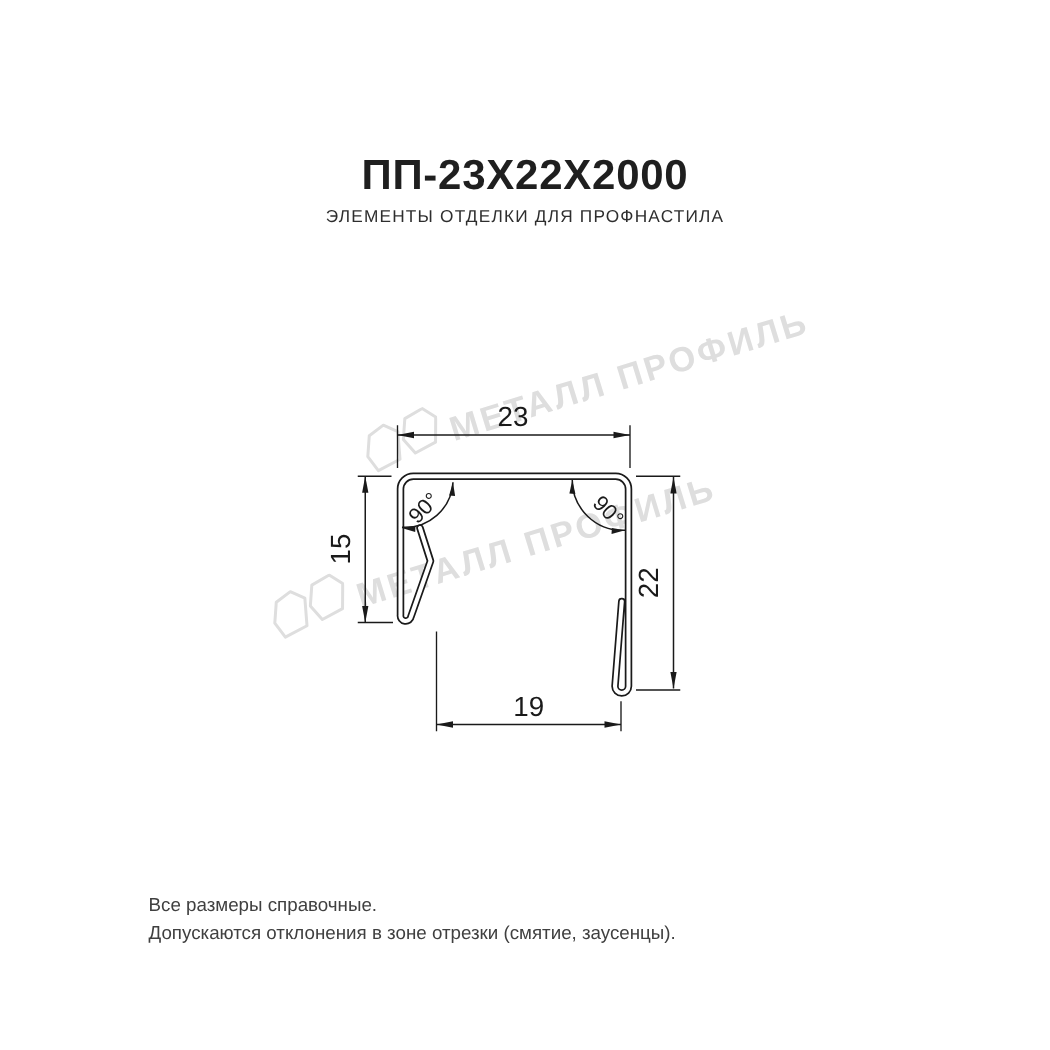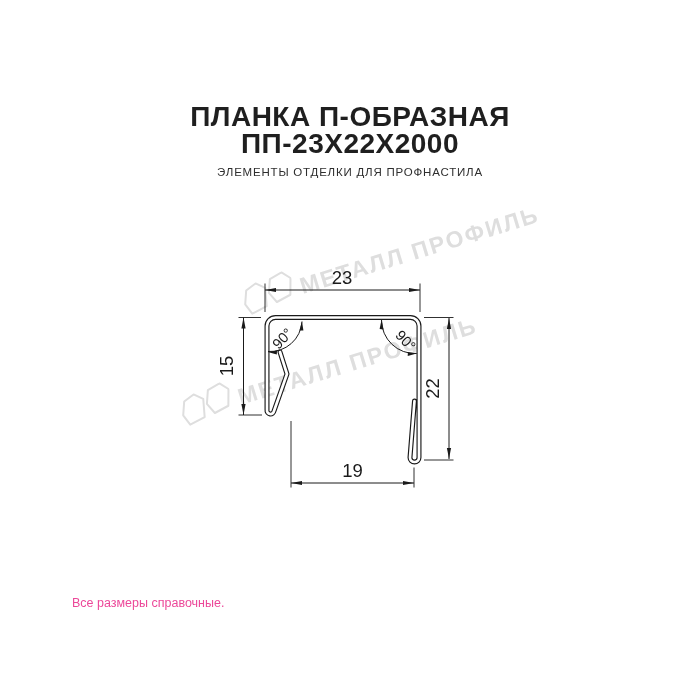--- a/index.html
+++ b/index.html
@@ -16,21 +16,21 @@
              transform-origin:0 50%;transform:rotate(-17deg);white-space:nowrap;}
   .wm-text{font-size:23px;font-weight:bold;letter-spacing:2px;color:#dedede;}
   .wm-logo{display:block;}
 
   
   #drawing{position:absolute;left:0;top:0;z-index:2;}
   .dim-label{font-size:18.5px;fill:#1a1a1a;font-family:"Liberation Sans",sans-serif;}
   .angle-label{font-size:14.5px;fill:#1a1a1a;font-family:"Liberation Sans",sans-serif;}
 
   
-  #footer{position:absolute;left:72px;top:594px;z-index:3;font-size:12.5px;line-height:19px;color:#ec4899;}
+  #footer{position:absolute;left:99px;top:594px;z-index:3;font-size:12.5px;line-height:19px;color:#404040;}
 </style>
 </head>
 <body>
 
 <div id="page">
 
   <div class="watermark" style="left:243px;top:284px;height:40px;">
     <svg class="wm-logo" width="54" height="40" viewBox="0 0 54 40">
       <path d="M 2 21 L 7 8 L 18 4 L 26 11 L 22 29 L 6 32 Z" fill="none" stroke="#dedede" stroke-width="2" stroke-linejoin="round"></path>
       <path d="M 28 17 L 33 4 L 46 1 L 53 9 L 48 25 L 33 28 Z" fill="none" stroke="#dedede" stroke-width="2" stroke-linejoin="round"></path>
@@ -40,21 +40,20 @@
 
   <div class="watermark" style="left:181px;top:395px;height:40px;">
     <svg class="wm-logo" width="54" height="40" viewBox="0 0 54 40">
       <path d="M 2 21 L 7 8 L 18 4 L 26 11 L 22 29 L 6 32 Z" fill="none" stroke="#dedede" stroke-width="2" stroke-linejoin="round"></path>
       <path d="M 28 17 L 33 4 L 46 1 L 53 9 L 48 25 L 33 28 Z" fill="none" stroke="#dedede" stroke-width="2" stroke-linejoin="round"></path>
     </svg>
     <span class="wm-text">МЕТАЛЛ ПРОФИЛЬ</span>
   </div>
 
   <div id="header">
-    <div class="title-line">ПЛАНКА П-ОБРАЗНАЯ</div>
     <div class="title-line">ПП-23Х22Х2000</div>
     <div class="subtitle">ЭЛЕМЕНТЫ ОТДЕЛКИ ДЛЯ ПРОФНАСТИЛА</div>
   </div>
 
   <svg id="drawing" width="700" height="700" viewBox="0 0 700 700">
 
     <g>
       <path d="M 280 352 L 287 374 L 274 411
                A 3.5 3.5 0 0 1 267 410
                L 267 326
@@ -121,15 +120,16 @@
     <g>
       <path d="M 381.5 320 A 33.5 33.5 0 0 0 416.7 353.5" fill="none" stroke="#1a1a1a" stroke-width="1"></path>
       <polygon points="381.5,320 379.6,329 383.6,329.4" fill="#1a1a1a"></polygon>
       <polygon points="416.7,353.5 407.7,356 407.9,352" fill="#1a1a1a"></polygon>
       <text class="angle-label" x="402" y="344" text-anchor="middle" transform="rotate(46 402 344)">90°</text>
     </g>
   </svg>
 
   <div id="footer">
     <div>Все размеры справочные.</div>
+    <div>Допускаются отклонения в зоне отрезки (смятие, заусенцы).</div>
   </div>
 
 </div>
 
 </body></html>

